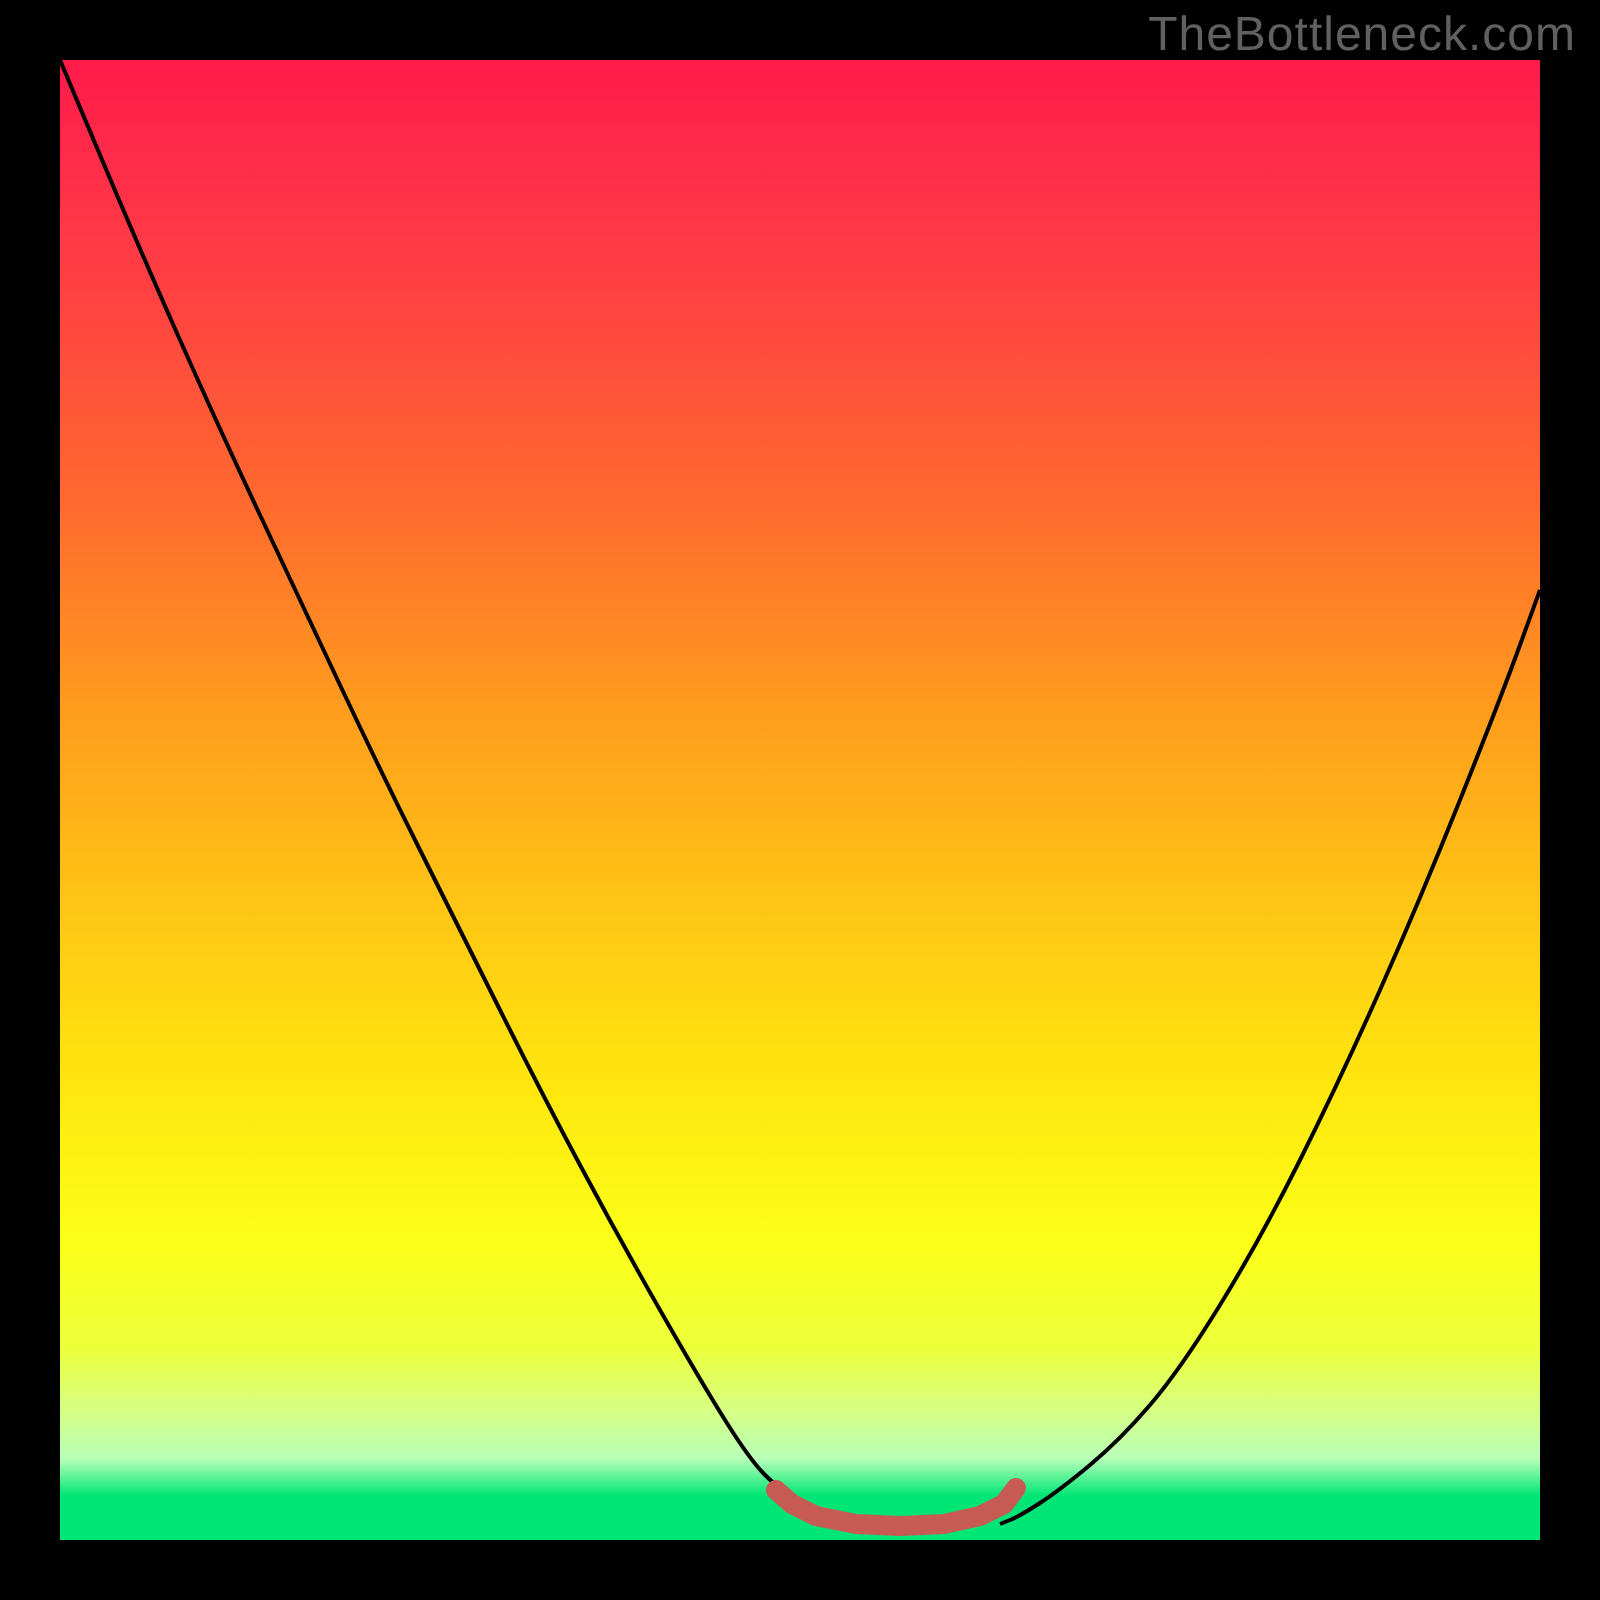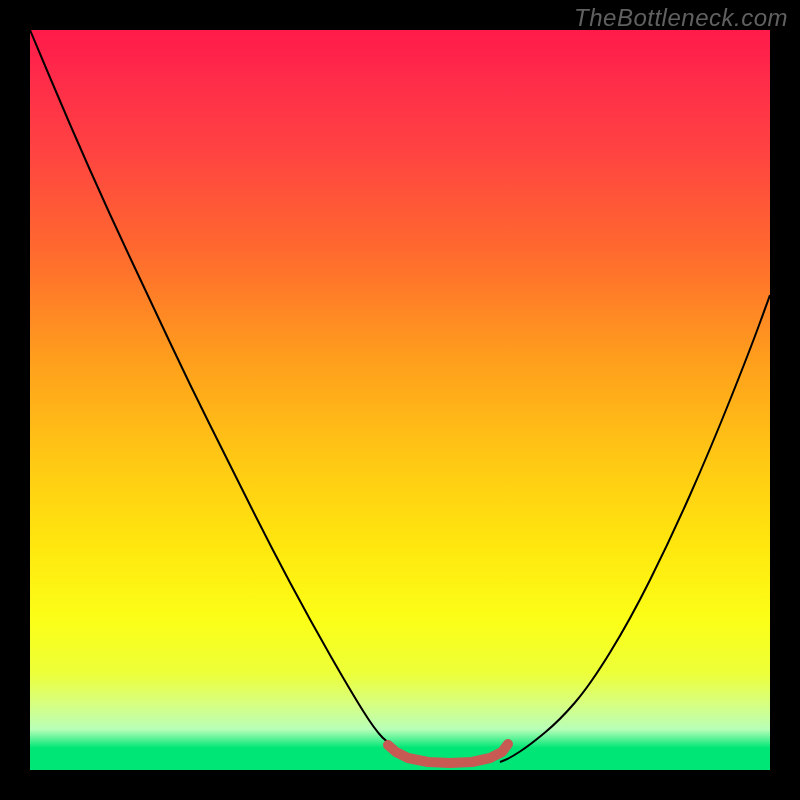--- a/index.html
+++ b/index.html
@@ -9,21 +9,20 @@
     height: 800px;
     background: #000;
     overflow: hidden;
     font-family: Arial, Helvetica, sans-serif;
   }
   .frame {
     position: relative;
     width: 800px;
     height: 800px;
     background: #000;
-    font-style: italic;
   }
   .watermark {
     position: absolute;
     top: 4px;
     right: 12px;
     color: #606060;
     font-size: 24px;
     font-weight: 400;
     letter-spacing: 0.5px;
     z-index: 10;

